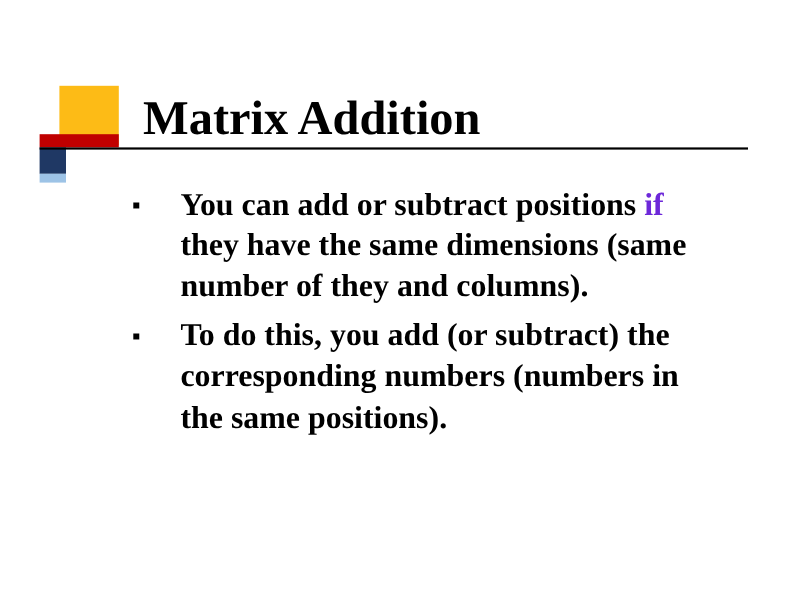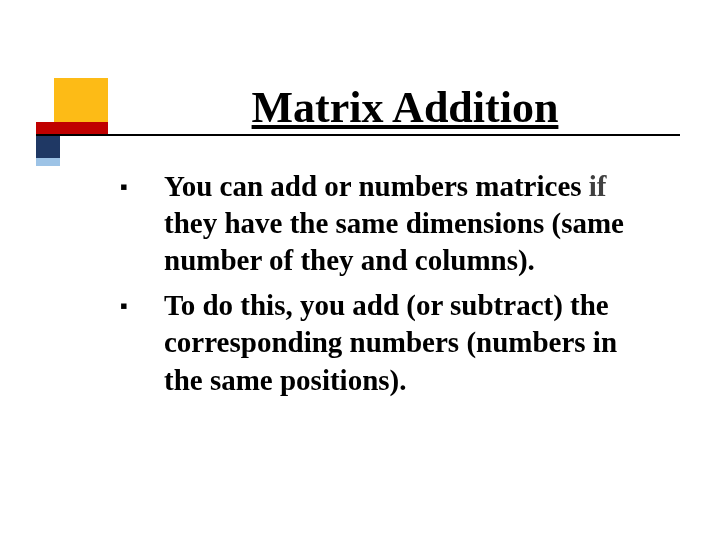--- a/index.html
+++ b/index.html
@@ -48,22 +48,20 @@
     left: 0;
     width: 24px;
     height: 8px;
     background: #9dc3e6;
   }
   .title-wrap {
     position: absolute;
     top: 82px;
     left: 130px;
     right: 40px;
-    text-align: center;
-    text-decoration: underline;
   }
   .title {
     font-size: 44px;
     font-weight: bold;
     color: #000;
   }
   .rule {
     position: absolute;
     top: 134px;
     left: 36px;
@@ -90,21 +88,21 @@
     color: #000;
     text-align: left;
   }
   .text {
     flex: 1;
     font-size: 29px;
     line-height: 1.28;
     font-weight: bold;
     color: #000;
   }
-  .if-red { color: #404040; }
+  .if-red { color: #6d28d9; }
 </style>
 </head>
 <body>
 
 <div class="decor">
   <div class="yellow"></div>
   <div class="red"></div>
   <div class="dblue"></div>
   <div class="lblue"></div>
 </div>
@@ -113,21 +111,21 @@
   <div class="title">Matrix Addition</div>
 </div>
 
 <div class="rule"></div>
 
 <div class="content">
 
   <div class="item">
     <div class="bullet">▪</div>
     <div class="text">
-      <span>You can add or numbers matrices </span><span class="if-red">if</span><span> they have the same dimensions (same number of they and columns).</span>
+      <span>You can add or subtract positions </span><span class="if-red">if</span><span> they have the same dimensions (same number of they and columns).</span>
     </div>
   </div>
 
   <div class="item">
     <div class="bullet">▪</div>
     <div class="text">
       <span>To do this, you add (or subtract) the corresponding numbers (numbers in the same positions).</span><span class="if-red"></span><span></span>
     </div>
   </div>
 

